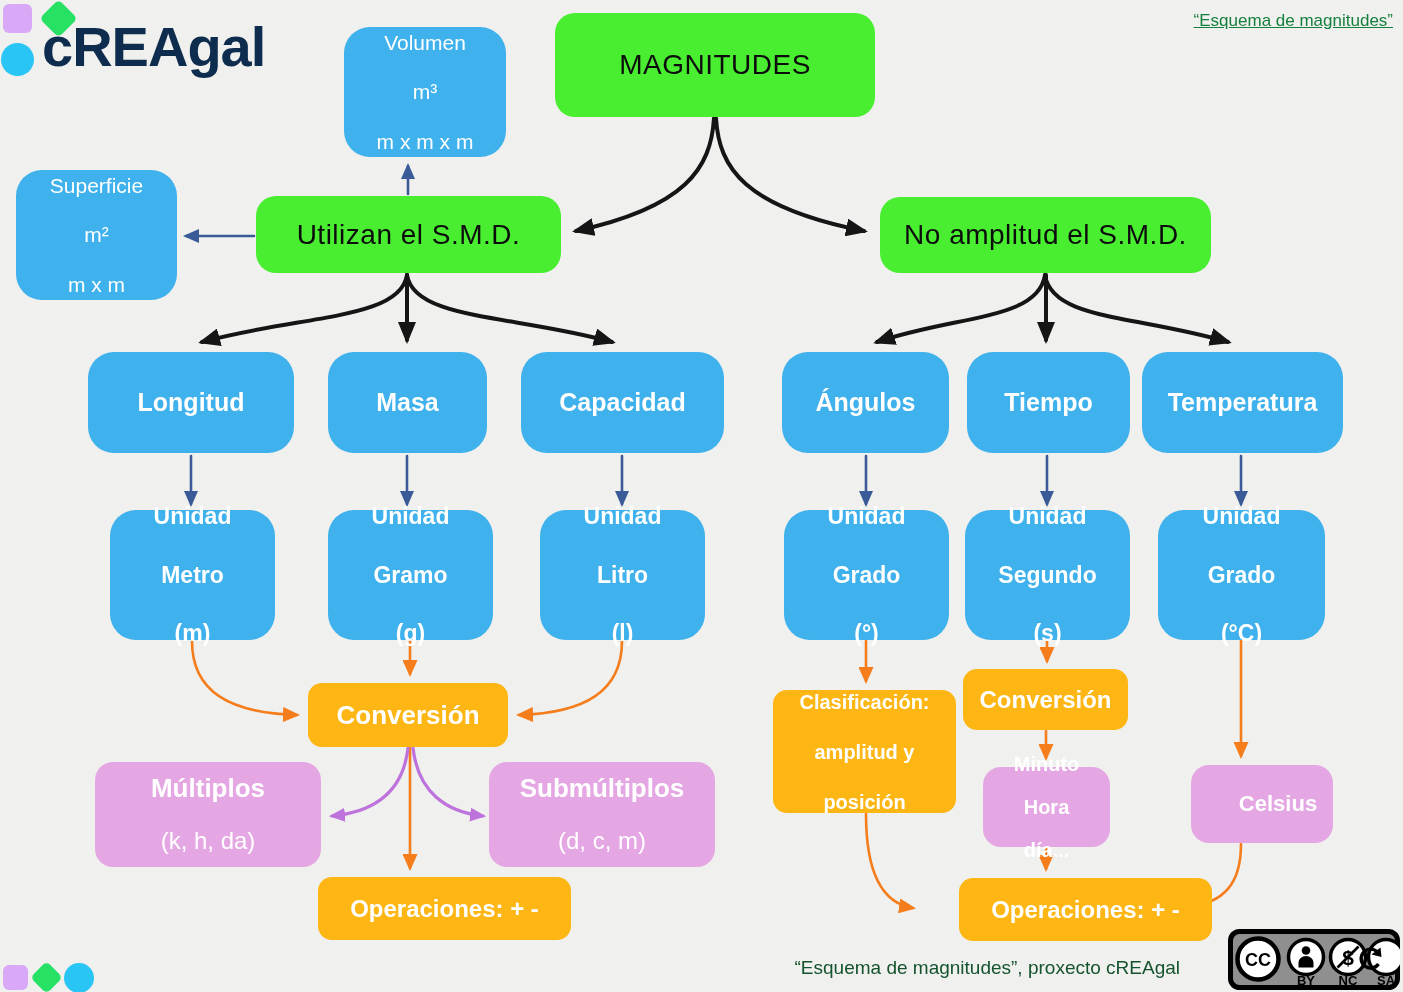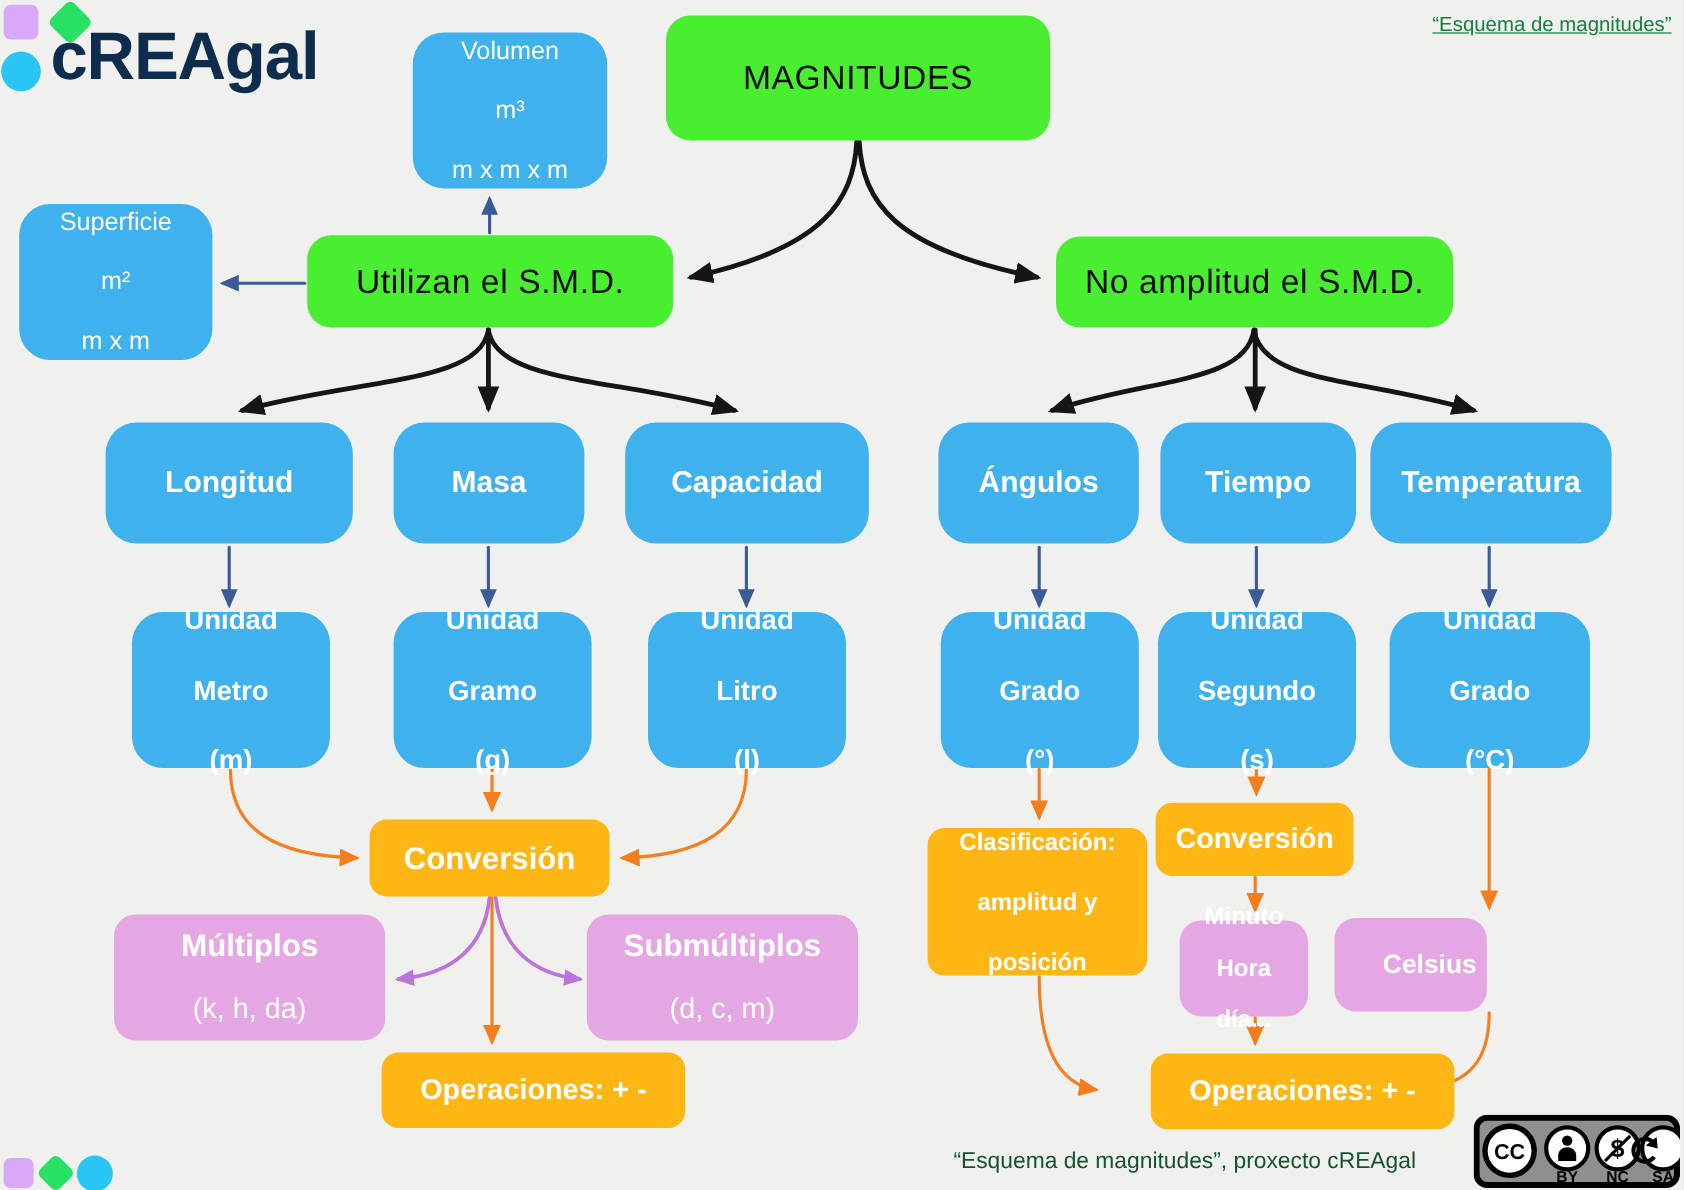--- a/index.html
+++ b/index.html
@@ -214,27 +214,27 @@
   <div class="node orange clasif" style="left:773px;top:690px;width:183px;height:123px;">
     <span>Clasificación:</span>
     <span>amplitud y</span>
     <span>posición</span>
   </div>
 
   <div class="node orange conv2" style="left:963px;top:669px;width:165px;height:61px;">
     <span>Conversión</span>
   </div>
 
-  <div class="node pink mini" style="left:983px;top:767px;width:107px;height:80px;">
+  <div class="node pink mini" style="left:983px;top:767px;width:127px;height:80px;">
     <span>Minuto</span>
     <span>Hora</span>
     <span>día...</span>
   </div>
 
-  <div class="node pink celsius" style="left:1112px;top:765px;width:127px;height:78px;padding-left:32px;">
+  <div class="node pink celsius" style="left:1191px;top:765px;width:142px;height:78px;padding-left:32px;">
     <span>Celsius</span>
   </div>
 
   <div class="node orange oper" style="left:923px;top:878px;width:253px;height:63px;">
     <span>Operaciones: + -</span>
   </div>
 
   <div class="footer-caption">“Esquema de magnitudes”, proxecto cREAgal</div>
 
   <div>

